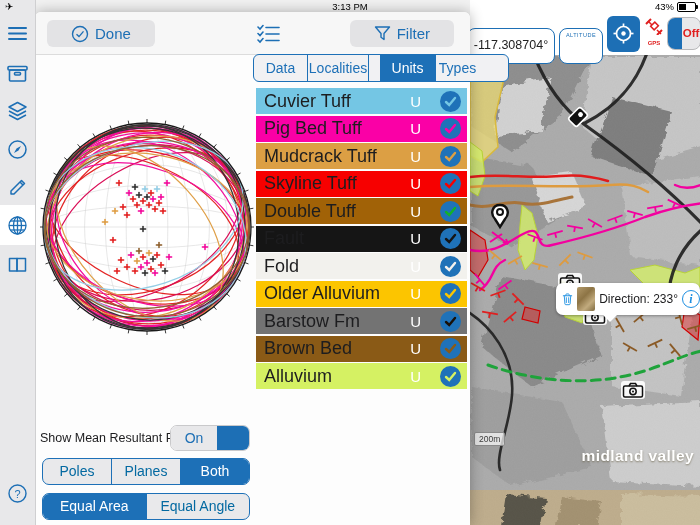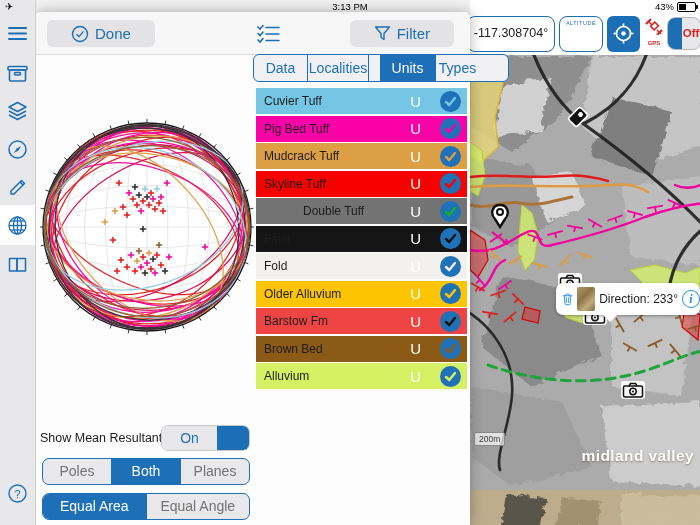--- a/index.html
+++ b/index.html
@@ -17,21 +17,21 @@
 
   
   .sidebar{position:absolute;left:0;top:0;width:35px;height:525px;background:#E8E8EA;border-right:1px solid #CFCFD1;z-index:40;}
   .side-ic{position:absolute;left:6px;width:23px;height:23px;color:#1D6FB5;}
   .side-active{position:absolute;left:0;top:205px;width:35px;height:40px;background:#FFFFFF;}
   .side-ic svg{width:23px;height:23px;display:block;}
 
   
   .map-pane{position:absolute;left:470px;top:0;width:230px;height:525px;background:#fff;z-index:10;}
   .map-svg{position:absolute;left:0;top:55px;width:230px;height:470px;}
-  .mbox{position:absolute;background:#fff;border:1.5px solid #1D6FB5;border-radius:8px;box-sizing:border-box;}
+  .mbox{position:absolute;background:#fff;border:1.5px solid #1D6FB5;border-radius:8px;box-sizing:border-box;margin-top:12px;}
   .coordbox{left:-3px;top:16px;width:88px;height:36px;font-size:12.5px;color:#222;text-align:center;line-height:33px;}
   .altbox{left:89px;top:16px;width:44px;height:36px;}
   .altlabel{display:block;text-align:center;font-size:5.5px;letter-spacing:.5px;color:#1D6FB5;padding-top:3px;}
   .targetbtn{position:absolute;left:137px;top:16px;width:33px;height:36px;background:#1D6FB5;border-radius:6px;}
   .targetbtn svg{position:absolute;left:5px;top:6px;}
   .gpswrap{position:absolute;left:173px;top:17px;width:22px;text-align:center;color:#E02020;}
   .gpswrap .lbl{font-size:6px;font-weight:bold;margin-top:1px;}
   .gpstoggle{position:absolute;left:197px;top:17px;width:34px;height:33px;border:1px solid #B9B9BB;border-radius:8px;overflow:hidden;display:flex;box-sizing:border-box;background:#E8E8EA;}
   .gpstoggle .on{width:14px;background:#1D6FB5;}
   .gpstoggle .off{flex:1;color:#E02020;font-weight:bold;font-size:11.5px;text-align:center;line-height:31px;}
@@ -51,35 +51,35 @@
   .filterbtn{right:16px;}
   .checklist{position:absolute;left:222px;top:11px;width:24px;height:22px;color:#1D6FB5;}
 
   .tabs{position:absolute;left:218px;top:42px;width:256px;height:28px;border:1px solid #1D70B7;border-radius:6px;overflow:hidden;display:flex;box-sizing:border-box;background:#F1F1F3;}
   .tab{font-size:14px;color:#1D70B7;text-align:center;line-height:26px;border-right:1px solid #1D70B7;box-sizing:border-box;overflow:hidden;white-space:nowrap;}
   .tab:last-child{border-right:none;}
   .tab.active{background:#1D70B7;color:#fff;}
 
   .unitlist{position:absolute;left:221px;top:76px;width:211px;}
   .urow{position:relative;height:26px;margin-bottom:1.5px;display:flex;align-items:center;}
-  .urow .ulabel{font-size:12px;margin-left:8px;color:#1d1d1f;}
+  .urow .ulabel{font-size:18px;margin-left:8px;color:#1d1d1f;}
   .urow .ubadge{position:absolute;right:46px;color:#fff;font-size:15px;}
   .urow .ucheck{position:absolute;right:6px;top:2.5px;width:21px;height:21px;border-radius:50%;background:#1F72B8;}
   .urow .ucheck svg{position:absolute;left:3px;top:3px;}
 
   .stereo{position:absolute;left:5px;top:106px;width:214px;height:218px;}
 
   .meanrow{position:absolute;left:5px;top:410px;width:215px;height:32px;}
   .meanlabel{position:absolute;left:0;top:9px;font-size:12.5px;color:#1c1c1e;}
-  .meantoggle{position:absolute;right:5px;top:3px;width:89px;height:26px;border-radius:7px;overflow:hidden;display:flex;border:1px solid #C9C9CB;box-sizing:border-box;}
+  .meantoggle{position:absolute;right:5px;top:3px;width:80px;height:26px;border-radius:7px;overflow:hidden;display:flex;border:1px solid #C9C9CB;box-sizing:border-box;}
   .meantoggle .onlab{flex:1;background:#E8E8EA;color:#1D6FB5;font-size:14px;text-align:center;line-height:24px;}
   .meantoggle .knob{width:32px;background:#1D6FB5;}
 
   .seg{position:absolute;left:7px;width:208px;height:27px;border:1px solid #1D70B7;border-radius:7px;overflow:hidden;display:flex;box-sizing:border-box;background:#E9E9EB;}
-  .seg .sg{flex:1;font-size:14px;color:#737373;text-align:center;line-height:25px;border-right:1px solid #1D70B7;box-sizing:border-box;}
+  .seg .sg{flex:1;font-size:14px;color:#0369a1;text-align:center;line-height:25px;border-right:1px solid #1D70B7;box-sizing:border-box;}
   .seg .sg:last-child{border-right:none;}
   .seg .sg.active{background:#1D70B7;color:#fff;font-weight:normal;}
   .seg1{top:446px;}
   .seg2{top:481px;}
 </style>
 </head>
 <body>
 
 <div class="stage">
 
@@ -486,21 +486,21 @@
         </div>
         <div class="urow" style="background: rgb(247, 0, 0);">
           <span class="ulabel">Skyline Tuff</span>
           <span class="ubadge">U</span>
           <span class="ucheck">
             <svg width="15" height="15" viewBox="0 0 15 15">
               <path d="M3,8 L6.2,11 L12,4" fill="none" stroke="#F70000" stroke-width="2.4" stroke-linecap="round"></path>
             </svg>
           </span>
         </div>
-        <div class="urow" style="background: #737373; padding-left: 39px;">
+        <div class="urow" style="background: #a16207;">
           <span class="ulabel">Double Tuff</span>
           <span class="ubadge">U</span>
           <span class="ucheck">
             <svg width="15" height="15" viewBox="0 0 15 15">
               <path d="M3,8 L6.2,11 L12,4" fill="none" stroke="#12B228" stroke-width="2.4" stroke-linecap="round"></path>
             </svg>
           </span>
         </div>
         <div class="urow" style="background: rgb(21, 21, 21);">
           <span class="ulabel">Fault</span>
@@ -522,21 +522,21 @@
         </div>
         <div class="urow" style="background: rgb(252, 197, 0);">
           <span class="ulabel">Older Alluvium</span>
           <span class="ubadge">U</span>
           <span class="ucheck">
             <svg width="15" height="15" viewBox="0 0 15 15">
               <path d="M3,8 L6.2,11 L12,4" fill="none" stroke="#FCC500" stroke-width="2.4" stroke-linecap="round"></path>
             </svg>
           </span>
         </div>
-        <div class="urow" style="background: #ef4444; align-items: center;">
+        <div class="urow" style="background: #737373; align-items: center;">
           <span class="ulabel">Barstow Fm</span>
           <span class="ubadge">U</span>
           <span class="ucheck">
             <svg width="15" height="15" viewBox="0 0 15 15">
               <path d="M3,8 L6.2,11 L12,4" fill="none" stroke="#191007" stroke-width="2.4" stroke-linecap="round"></path>
             </svg>
           </span>
         </div>
         <div class="urow" style="background: rgb(138, 90, 22);">
           <span class="ulabel">Brown Bed</span>
@@ -841,22 +841,22 @@
 
     <div class="meanrow">
       <span class="meanlabel">Show Mean Resultant Plane</span>
       <div class="meantoggle">
         <div class="onlab">On</div>
         <div class="knob"></div>
       </div>
     </div>
     <div class="seg seg1" id="seg-display">
         <div class="sg">Poles</div>
+        <div class="sg">Planes</div>
         <div class="sg active">Both</div>
-        <div class="sg">Planes</div>
       </div>
     <div class="seg seg2" id="seg-projection">
         <div class="sg active">Equal Area</div>
         <div class="sg">Equal Angle</div>
       </div>
   </div>
 
   <div class="statusbar">
     <span class="sb-left">✈</span>
     <span class="sb-time">3:13 PM</span>

